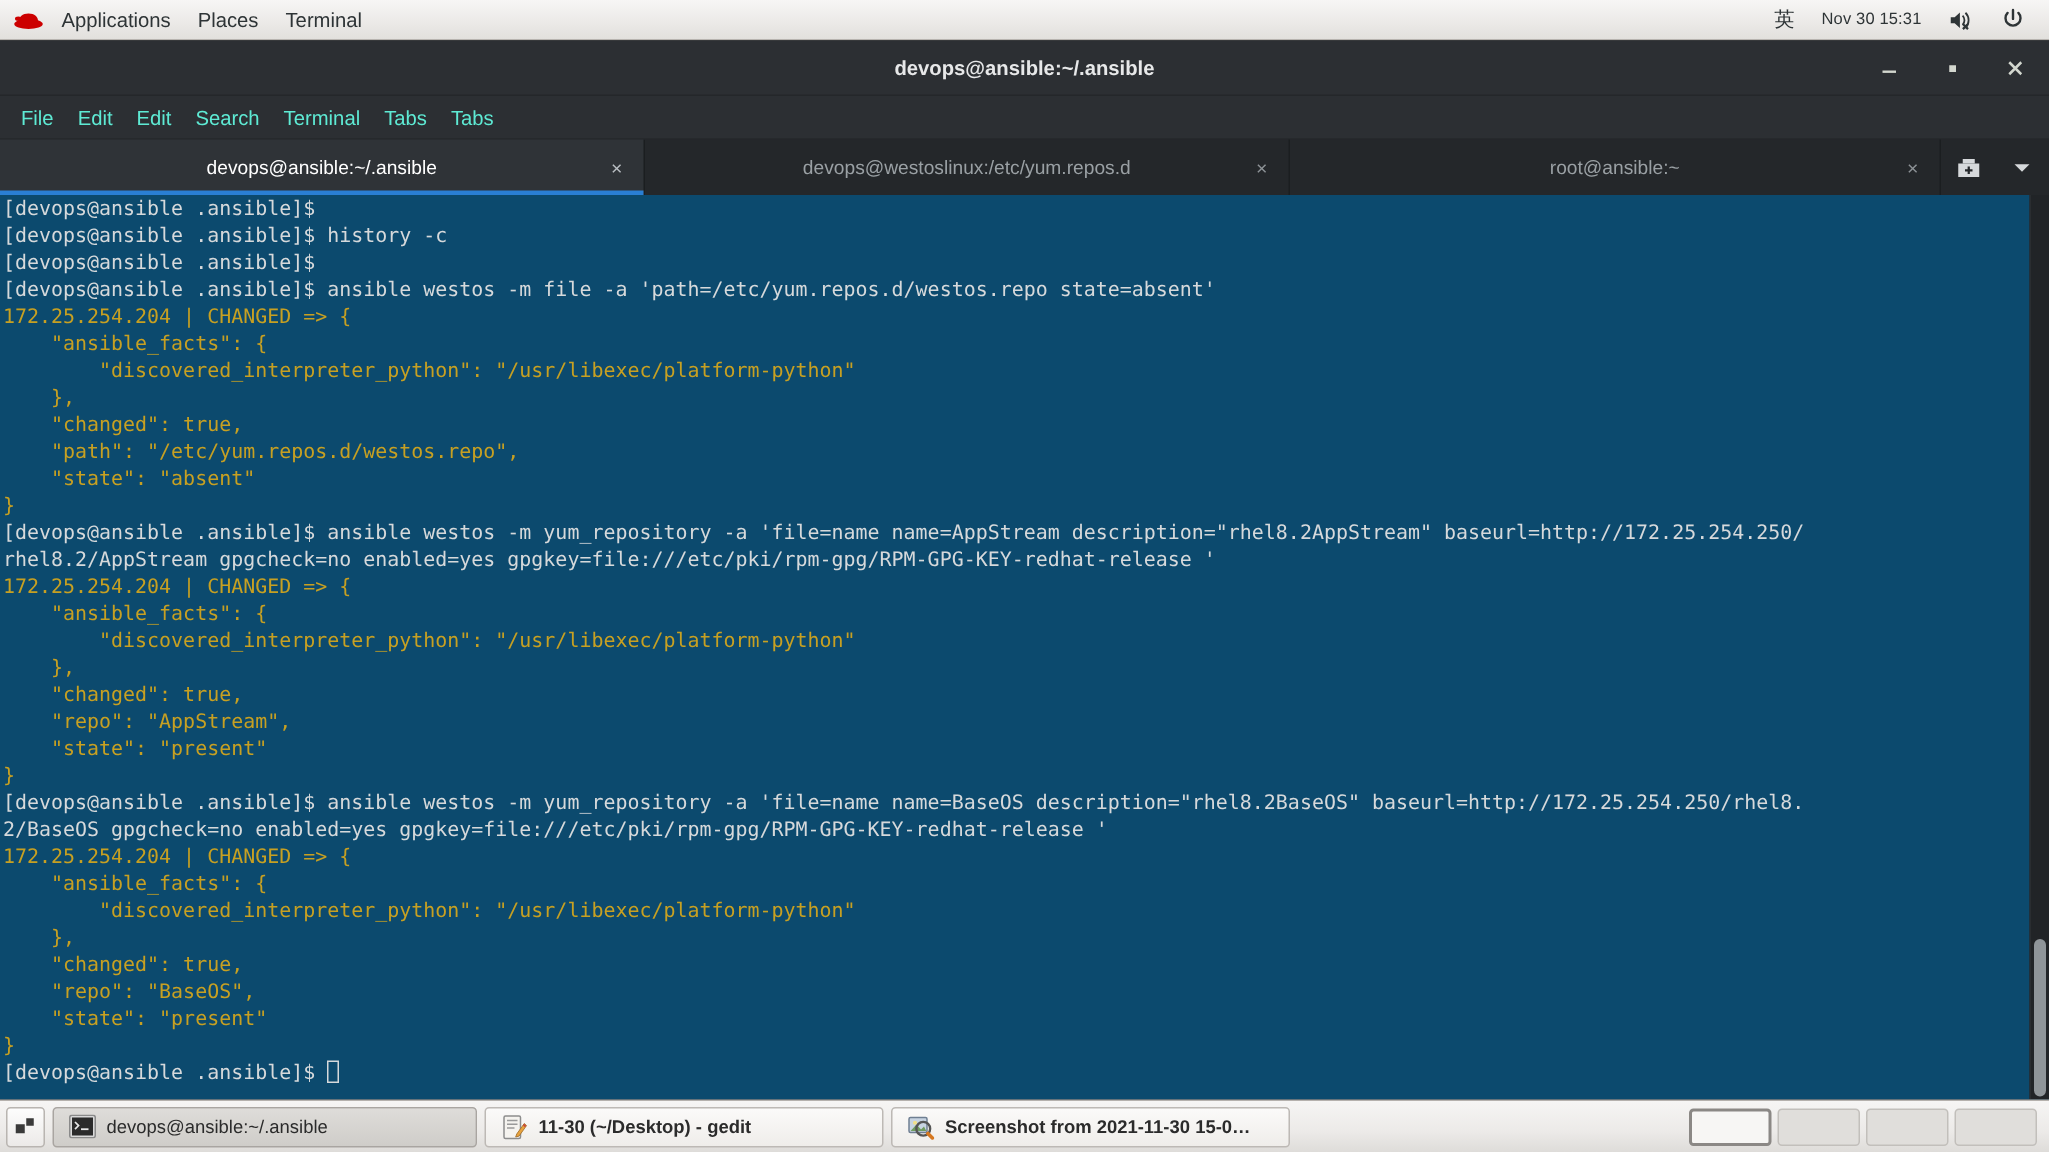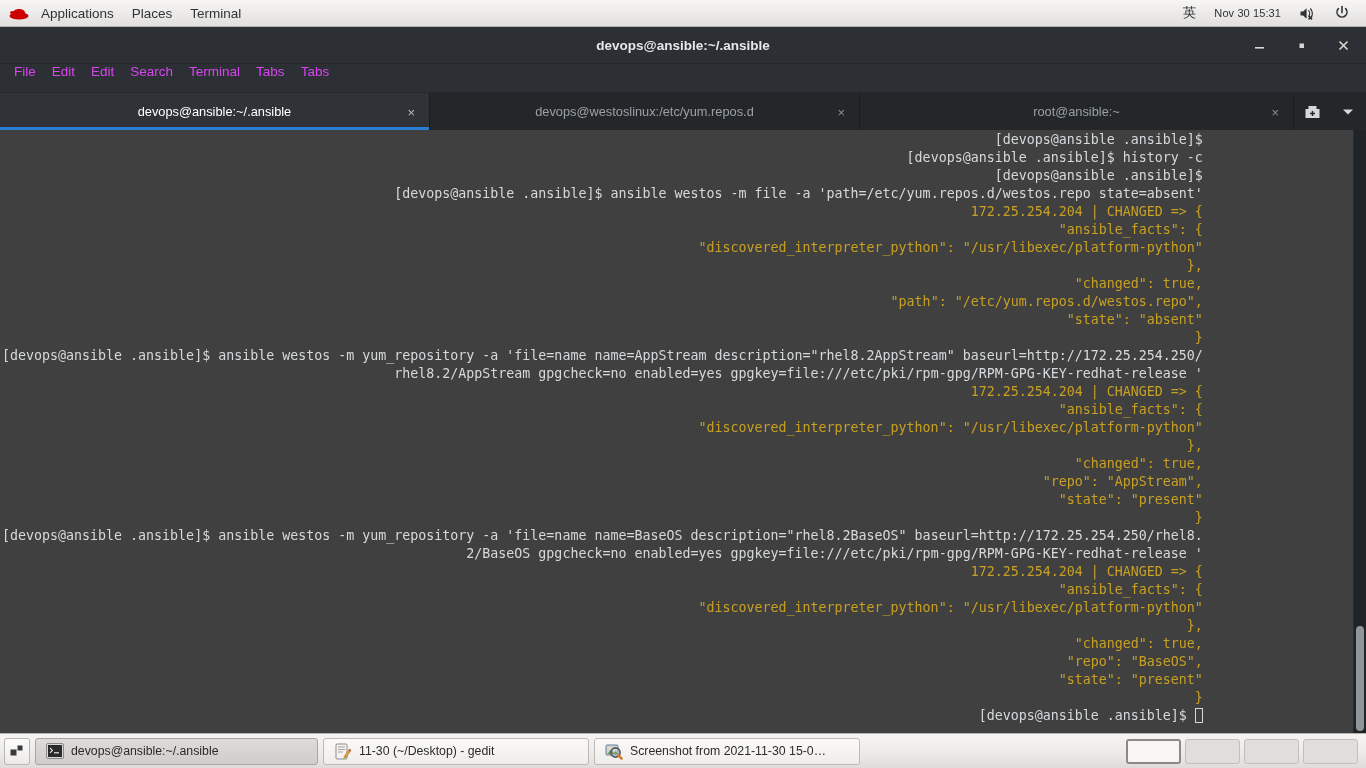--- a/index.html
+++ b/index.html
@@ -61,22 +61,22 @@
     align-items: center; justify-content: center;
     color: #d3d7cf; font-size: 15px; cursor: default;
   }
 
   #menubar {
     height: 29px; background: #2c2f33;
     display: flex; align-items: center; padding-left: 6px;
     border-bottom: 1px solid #26292c;
   }
   .menu-item {
-    padding: 0 8px; height: 29px; display: flex; align-items: flex-start;
-    font-size: 13.5px; color: #d946ef; cursor: default;
+    padding: 0 8px; height: 29px; display: flex; align-items: center;
+    font-size: 13.5px; color: #5eead4; cursor: default;
   }
 
   
   #tabbar {
     height: 37px; background: #24272a;
     display: flex; align-items: stretch; position: relative;
   }
   .tab {
     position: relative; display: flex; align-items: center;
     justify-content: center; min-width: 0;
@@ -99,21 +99,21 @@
     width: 36px; display: flex; align-items: center; justify-content: center;
     color: #d6d9db; background: #24272a;
   }
   #tab-dropdown {
     width: 36px; display: flex; align-items: center; justify-content: center;
     color: #d6d9db; background: #24272a; font-size: 11px;
   }
 
   
   #term-body {
-    flex: 1; position: relative; background: #404040; overflow: hidden; text-align: right;
+    flex: 1; position: relative; background: #0c4a6e; overflow: hidden;
   }
   #term-text {
     position: absolute; top: 1px; left: 2px;
     font-family: "DejaVu Sans Mono", "Liberation Mono", monospace;
     font-size: 13.3px; line-height: 18px;
     white-space: pre; color: #d5d8da;
     letter-spacing: 0px;
   }
   #term-text .l { display: block; height: 18px; }
   .c-white { color: #d6d9db; }
@@ -153,20 +153,21 @@
     border: 1px solid #bdb9b5;
     font-size: 12.3px; color: #2b2b2b; white-space: nowrap;
     overflow: hidden;
   }
   .task-btn.active {
     background: linear-gradient(to bottom,#dedcd9,#cfcdc9);
     border-color: #a9a5a1;
   }
   .task-btn.idle {
     background: linear-gradient(to bottom,#fbfaf9,#efedea);
+    font-weight: bold;
   }
   .task-btn.dim { color: #8a8a8a; }
   .task-icon { width: 19px; height: 19px; flex: none; display:flex; align-items:center; justify-content:center;}
   #workspaces {
     margin-left: auto; display: flex; align-items: center; gap: 4px;
     padding-right: 4px;
   }
   .wsp {
     width: 55px; height: 25px; border-radius: 3px;
     background: #e0dedb; border: 1px solid #c2bfbb;

